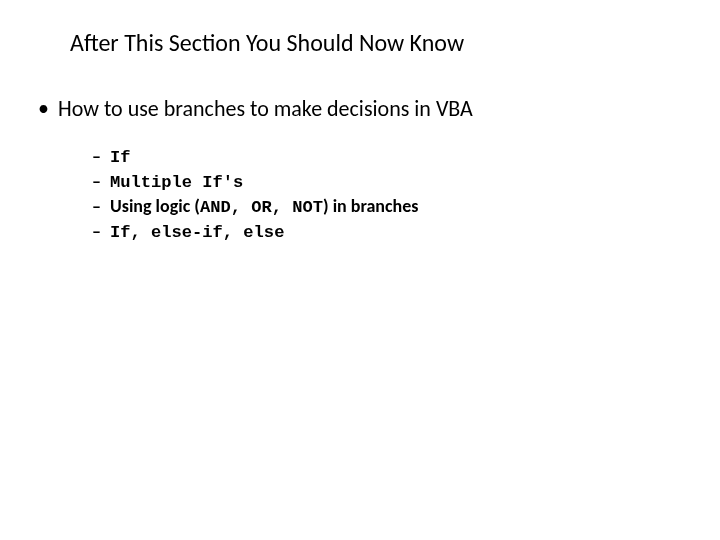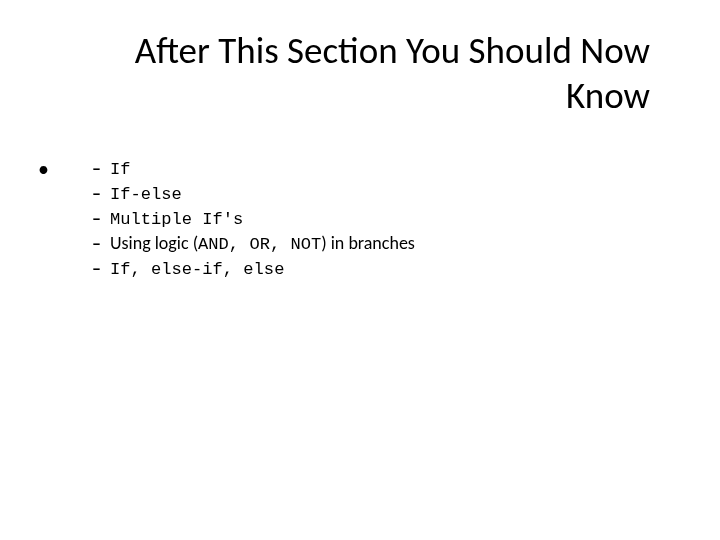--- a/index.html
+++ b/index.html
@@ -5,22 +5,22 @@
     * { margin: 0; padding: 0; box-sizing: border-box; }
     body {
       width: 720px;
       height: 540px;
       background: #fff;
       font-family: Calibri, "Segoe UI", Arial, sans-serif;
       color: #000;
       padding: 28px 30px 20px 30px;
     }
     .title {
-      text-align: right;
-      font-size: 37px;
+      text-align: left;
+      font-size: 24px;
       font-weight: 400;
       margin-bottom: 38px;
       margin-left: 40px;
       margin-right: 40px;
     }
     ul.bullets {
       list-style: none;
       padding-left: 4px;
     }
     ul.bullets > li {
@@ -33,21 +33,22 @@
     ul.bullets > li::before {
       content: "•";
       position: absolute;
       left: 4px;
       top: 0;
       font-size: 22px;
     }
     ul.dashes {
       list-style: none;
       padding-left: 34px;
-      margin-top: 2px;
+      margin-top: 20px;
+      font-weight: bold;
     }
     ul.dashes > li {
       font-size: 18px;
       line-height: 1.35;
       padding-left: 18px;
       position: relative;
     }
     ul.dashes > li::before {
       content: "–";
       position: absolute;
@@ -61,21 +62,21 @@
       font-size: 0.95em;
     }
   </style>
 </head>
 <body>
 
 <h1 class="title">After This Section You Should Now Know</h1>
 
 <ul class="bullets">
   <li>
+    <span>How to use branches to make decisions in VBA</span>
     <ul class="dashes">
       <li><span class="mono">If</span></li>
-      <li><span class="mono">If-else</span></li>
       <li><span class="mono">Multiple If's</span></li>
       <li><span>Using logic (</span><span class="mono">AND, OR, NOT</span><span>) in branches</span></li>
       <li><span class="mono">If, else-if, else</span></li>
     </ul>
   </li>
 </ul>
 
 </body></html>

